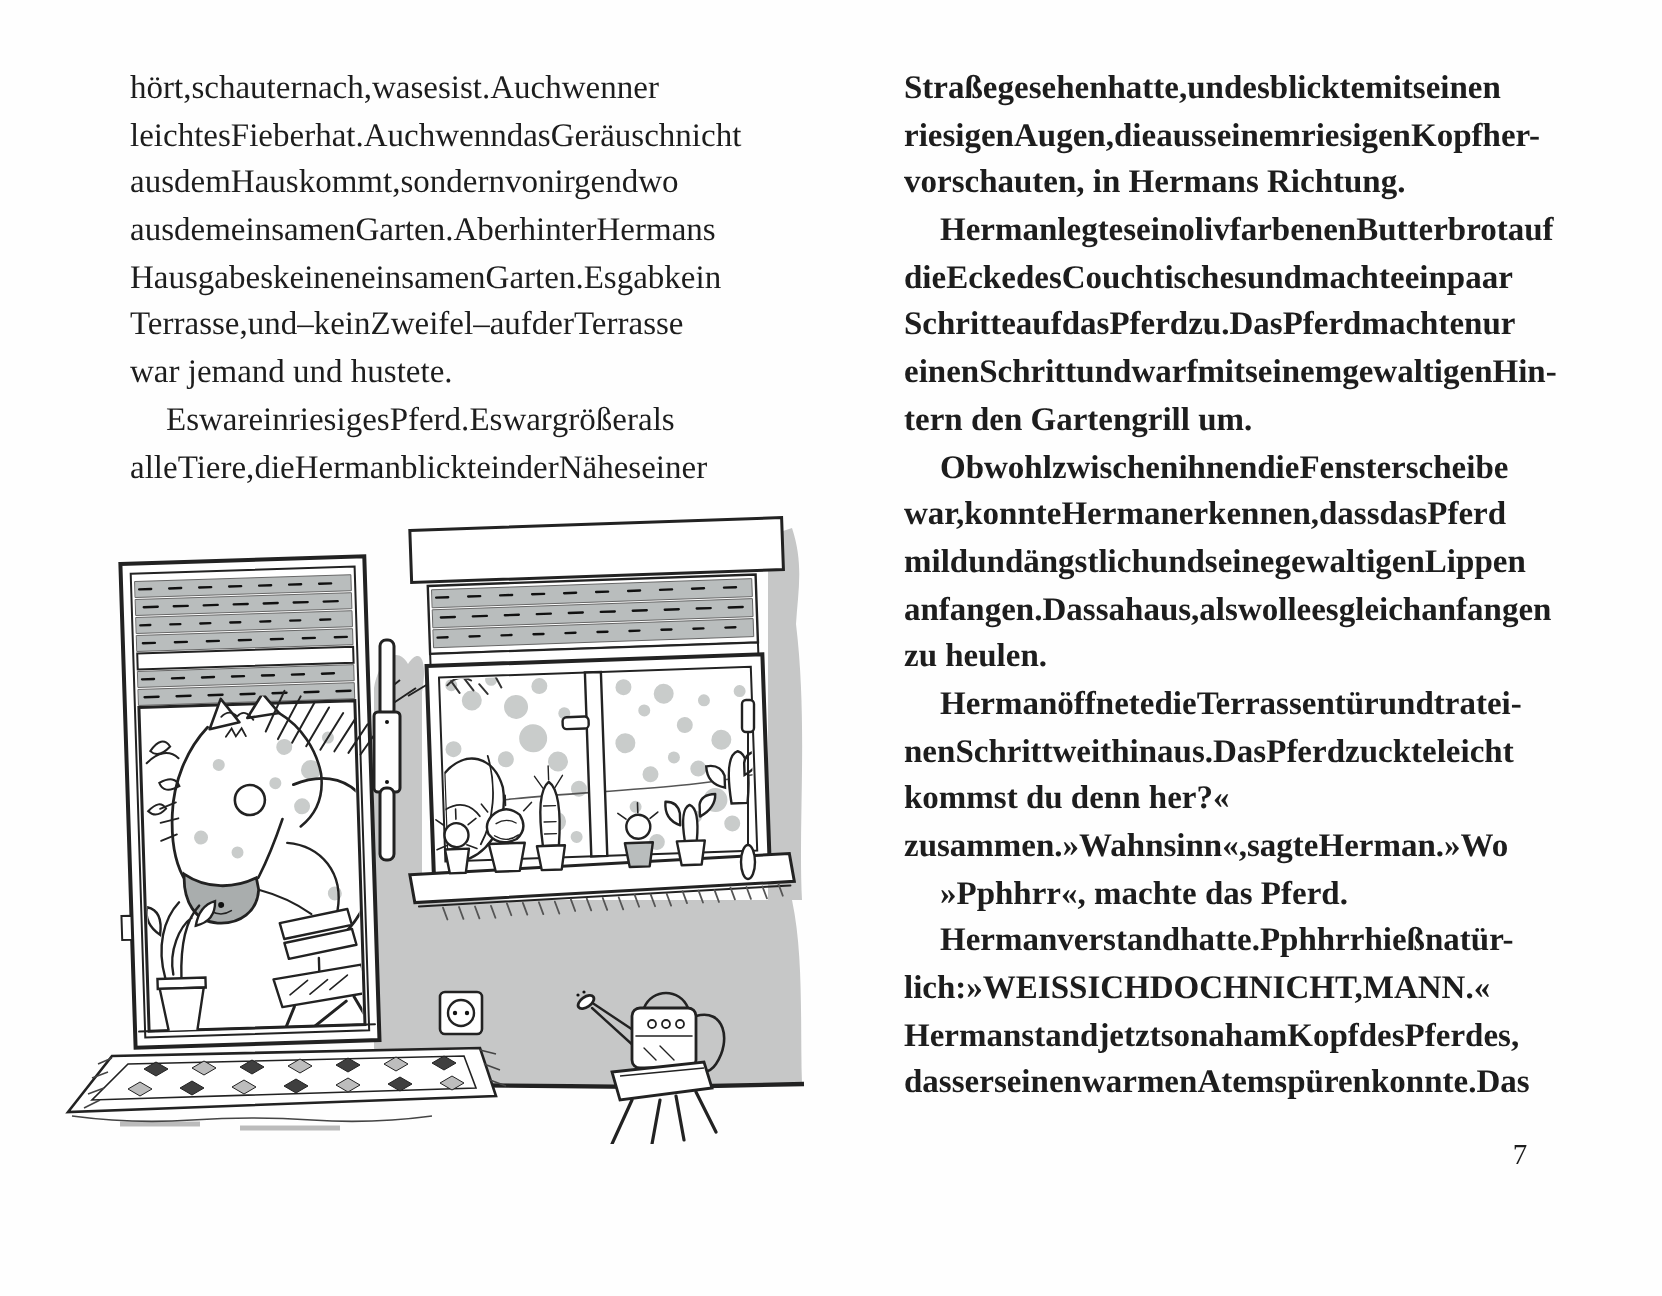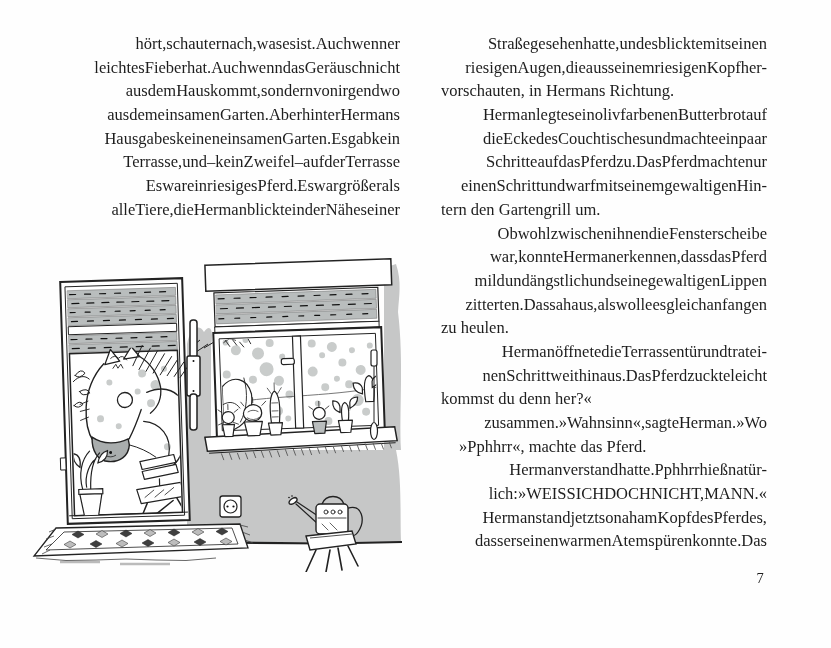--- a/index.html
+++ b/index.html
@@ -3,23 +3,23 @@
 <meta charset="utf-8">
 <style>
   html,body{margin:0;padding:0;}
   body{
     width:831px;height:648px;position:relative;background:#fefefe;
     font-family:"Liberation Serif","DejaVu Serif",serif;color:#1d1d1d;
     overflow:hidden;
   }
   .col{position:absolute;top:32px;}
   #left-col{left:65px;width:335px;}
-  #right-col{left:441px;width:326px;}
+  #right-col{left:452px;width:326px;font-weight:bold;}
   .line{height:23.7px;line-height:23.7px;font-size:16.5px;white-space:nowrap;}
-  .line.just{display:flex;justify-content:flex-end;}
+  .line.just{display:flex;justify-content:flex-start;}
   .line.ind{padding-left:18px;}
   #pagenum{position:absolute;left:748px;top:570px;width:24px;text-align:center;font-size:14.5px;}
   #illo{position:absolute;left:30px;top:252px;}
   svg *{vector-effect:non-scaling-stroke;}
 </style>
 </head>
 <body>
 
 <div id="left-col" class="col">
     <div class="line just">
@@ -77,20 +77,21 @@
       <span>Terrasse,</span>
       <span>und</span>
       <span>–</span>
       <span>kein</span>
       <span>Zweifel</span>
       <span>–</span>
       <span>auf</span>
       <span>der</span>
       <span>Terrasse</span>
     </div>
+    <div class="line">war jemand und hustete.</div>
     <div class="line just ind">
       <span>Es</span>
       <span>war</span>
       <span>ein</span>
       <span>riesiges</span>
       <span>Pferd.</span>
       <span>Es</span>
       <span>war</span>
       <span>größer</span>
       <span>als</span>
@@ -188,21 +189,21 @@
     <div class="line just">
       <span>mild</span>
       <span>und</span>
       <span>ängstlich</span>
       <span>und</span>
       <span>seine</span>
       <span>gewaltigen</span>
       <span>Lippen</span>
     </div>
     <div class="line just">
-      <span>zitterten.</span>
+      <span>anfangen.</span>
       <span>Das</span>
       <span>sah</span>
       <span>aus,</span>
       <span>als</span>
       <span>wolle</span>
       <span>es</span>
       <span>gleich</span>
       <span>anfangen</span>
     </div>
     <div class="line">zu heulen.</div>

